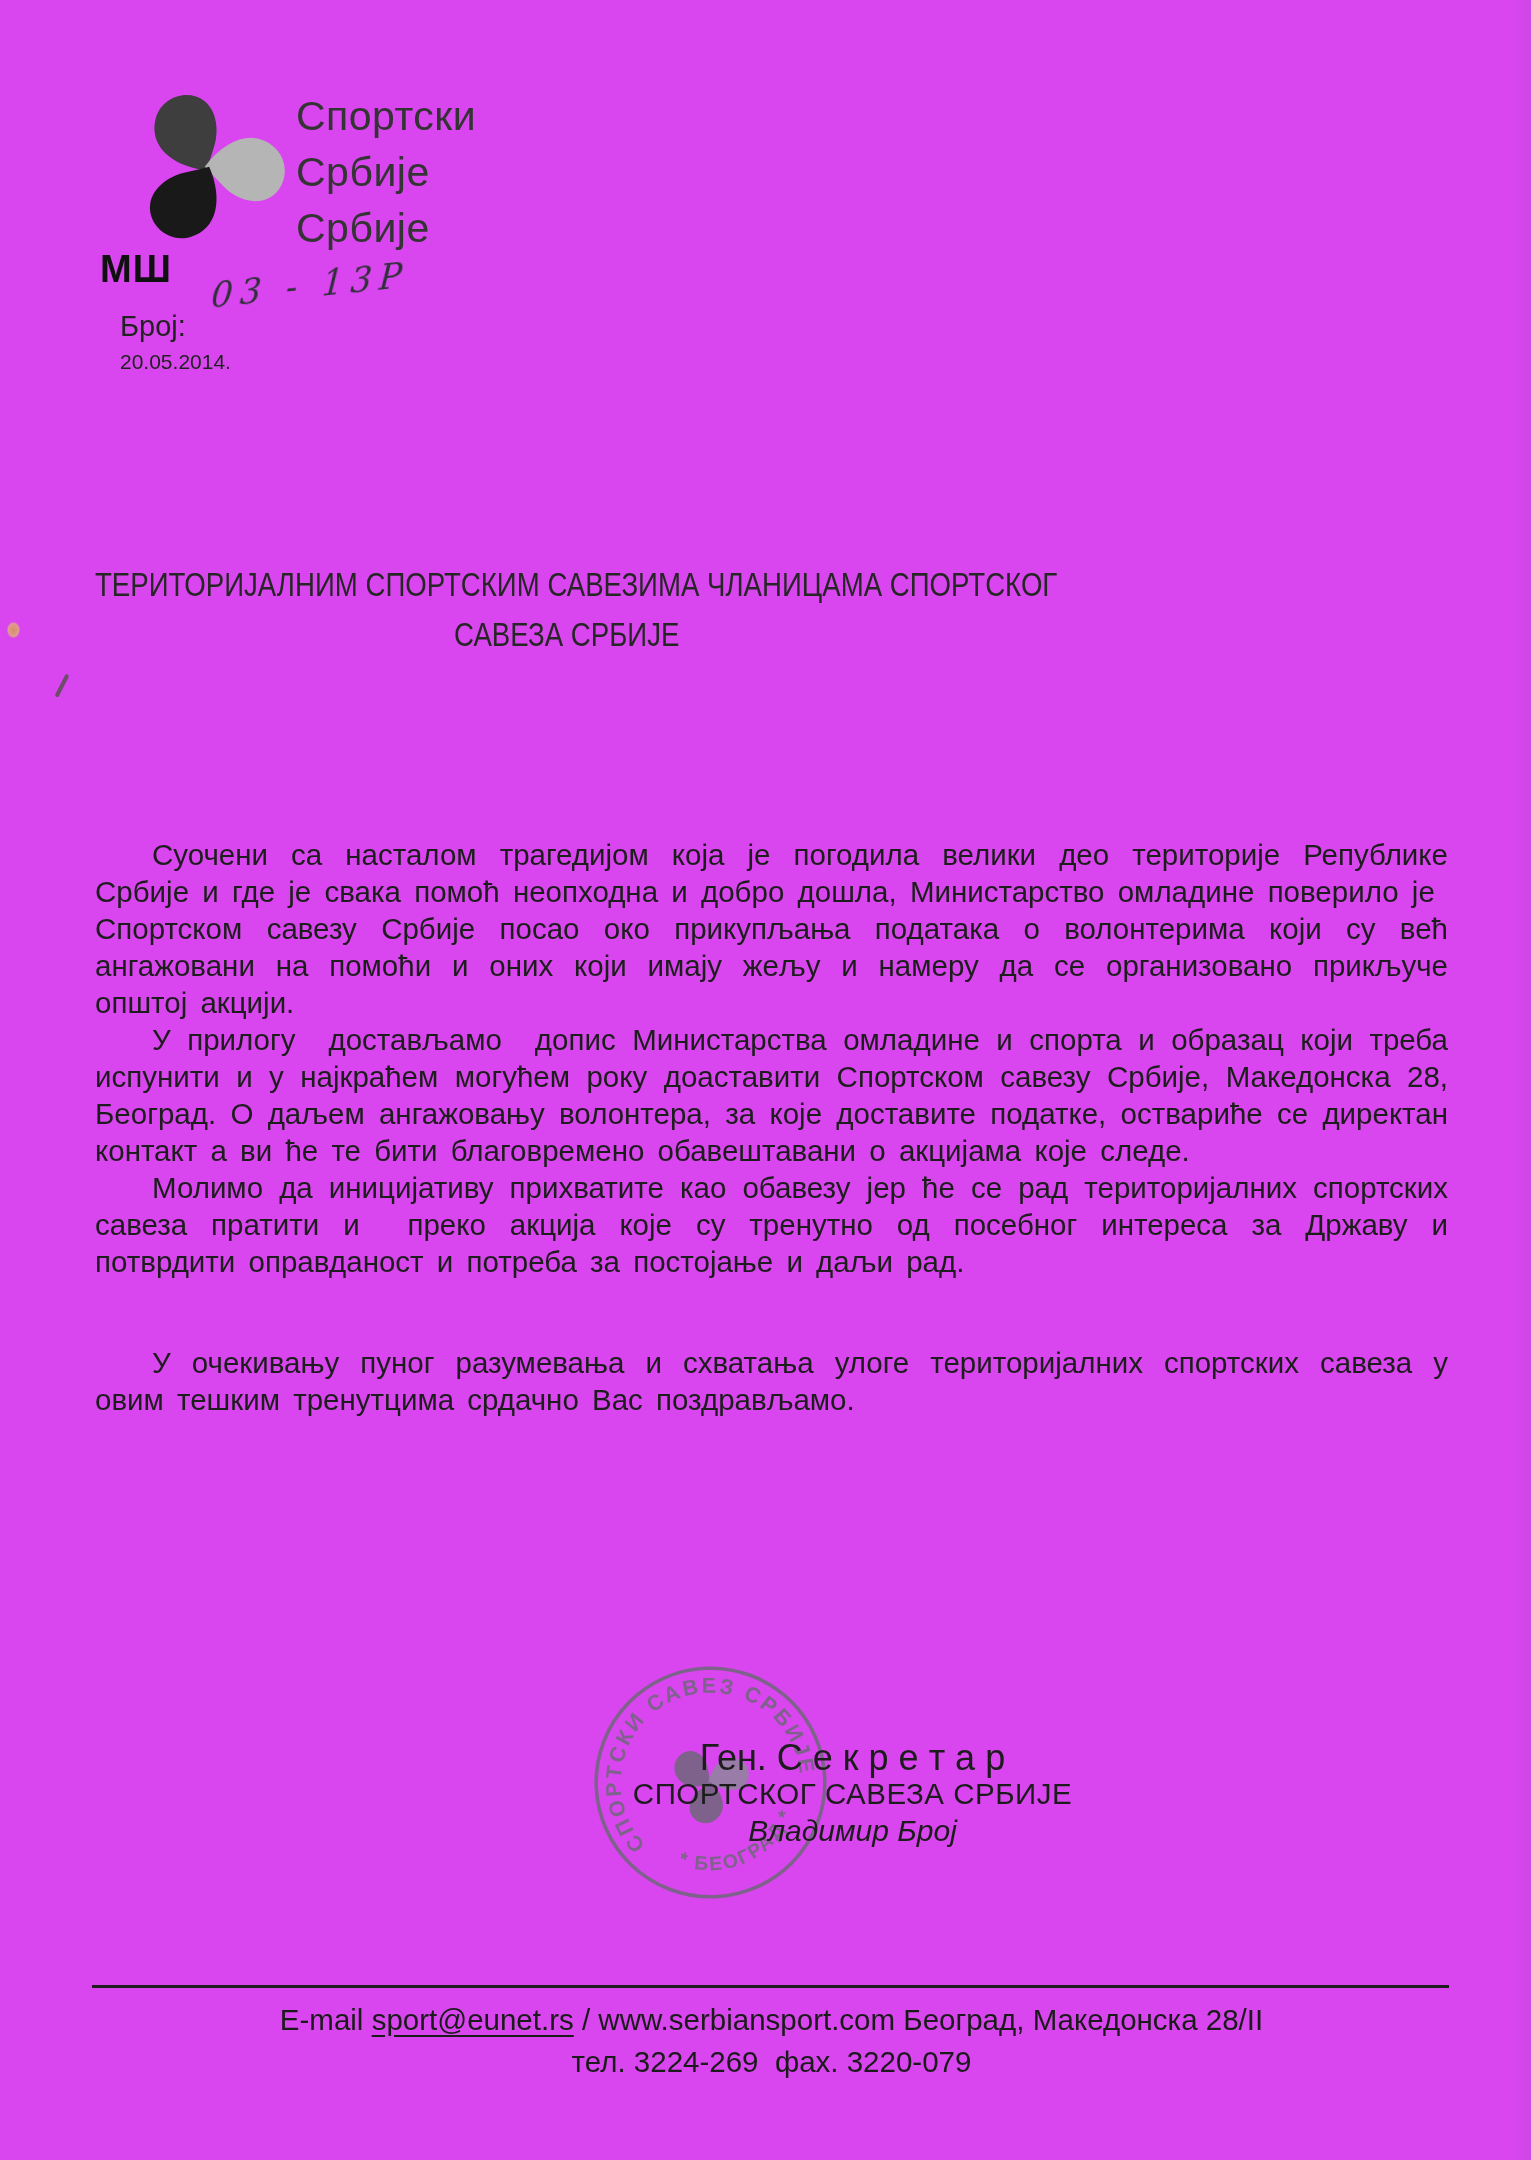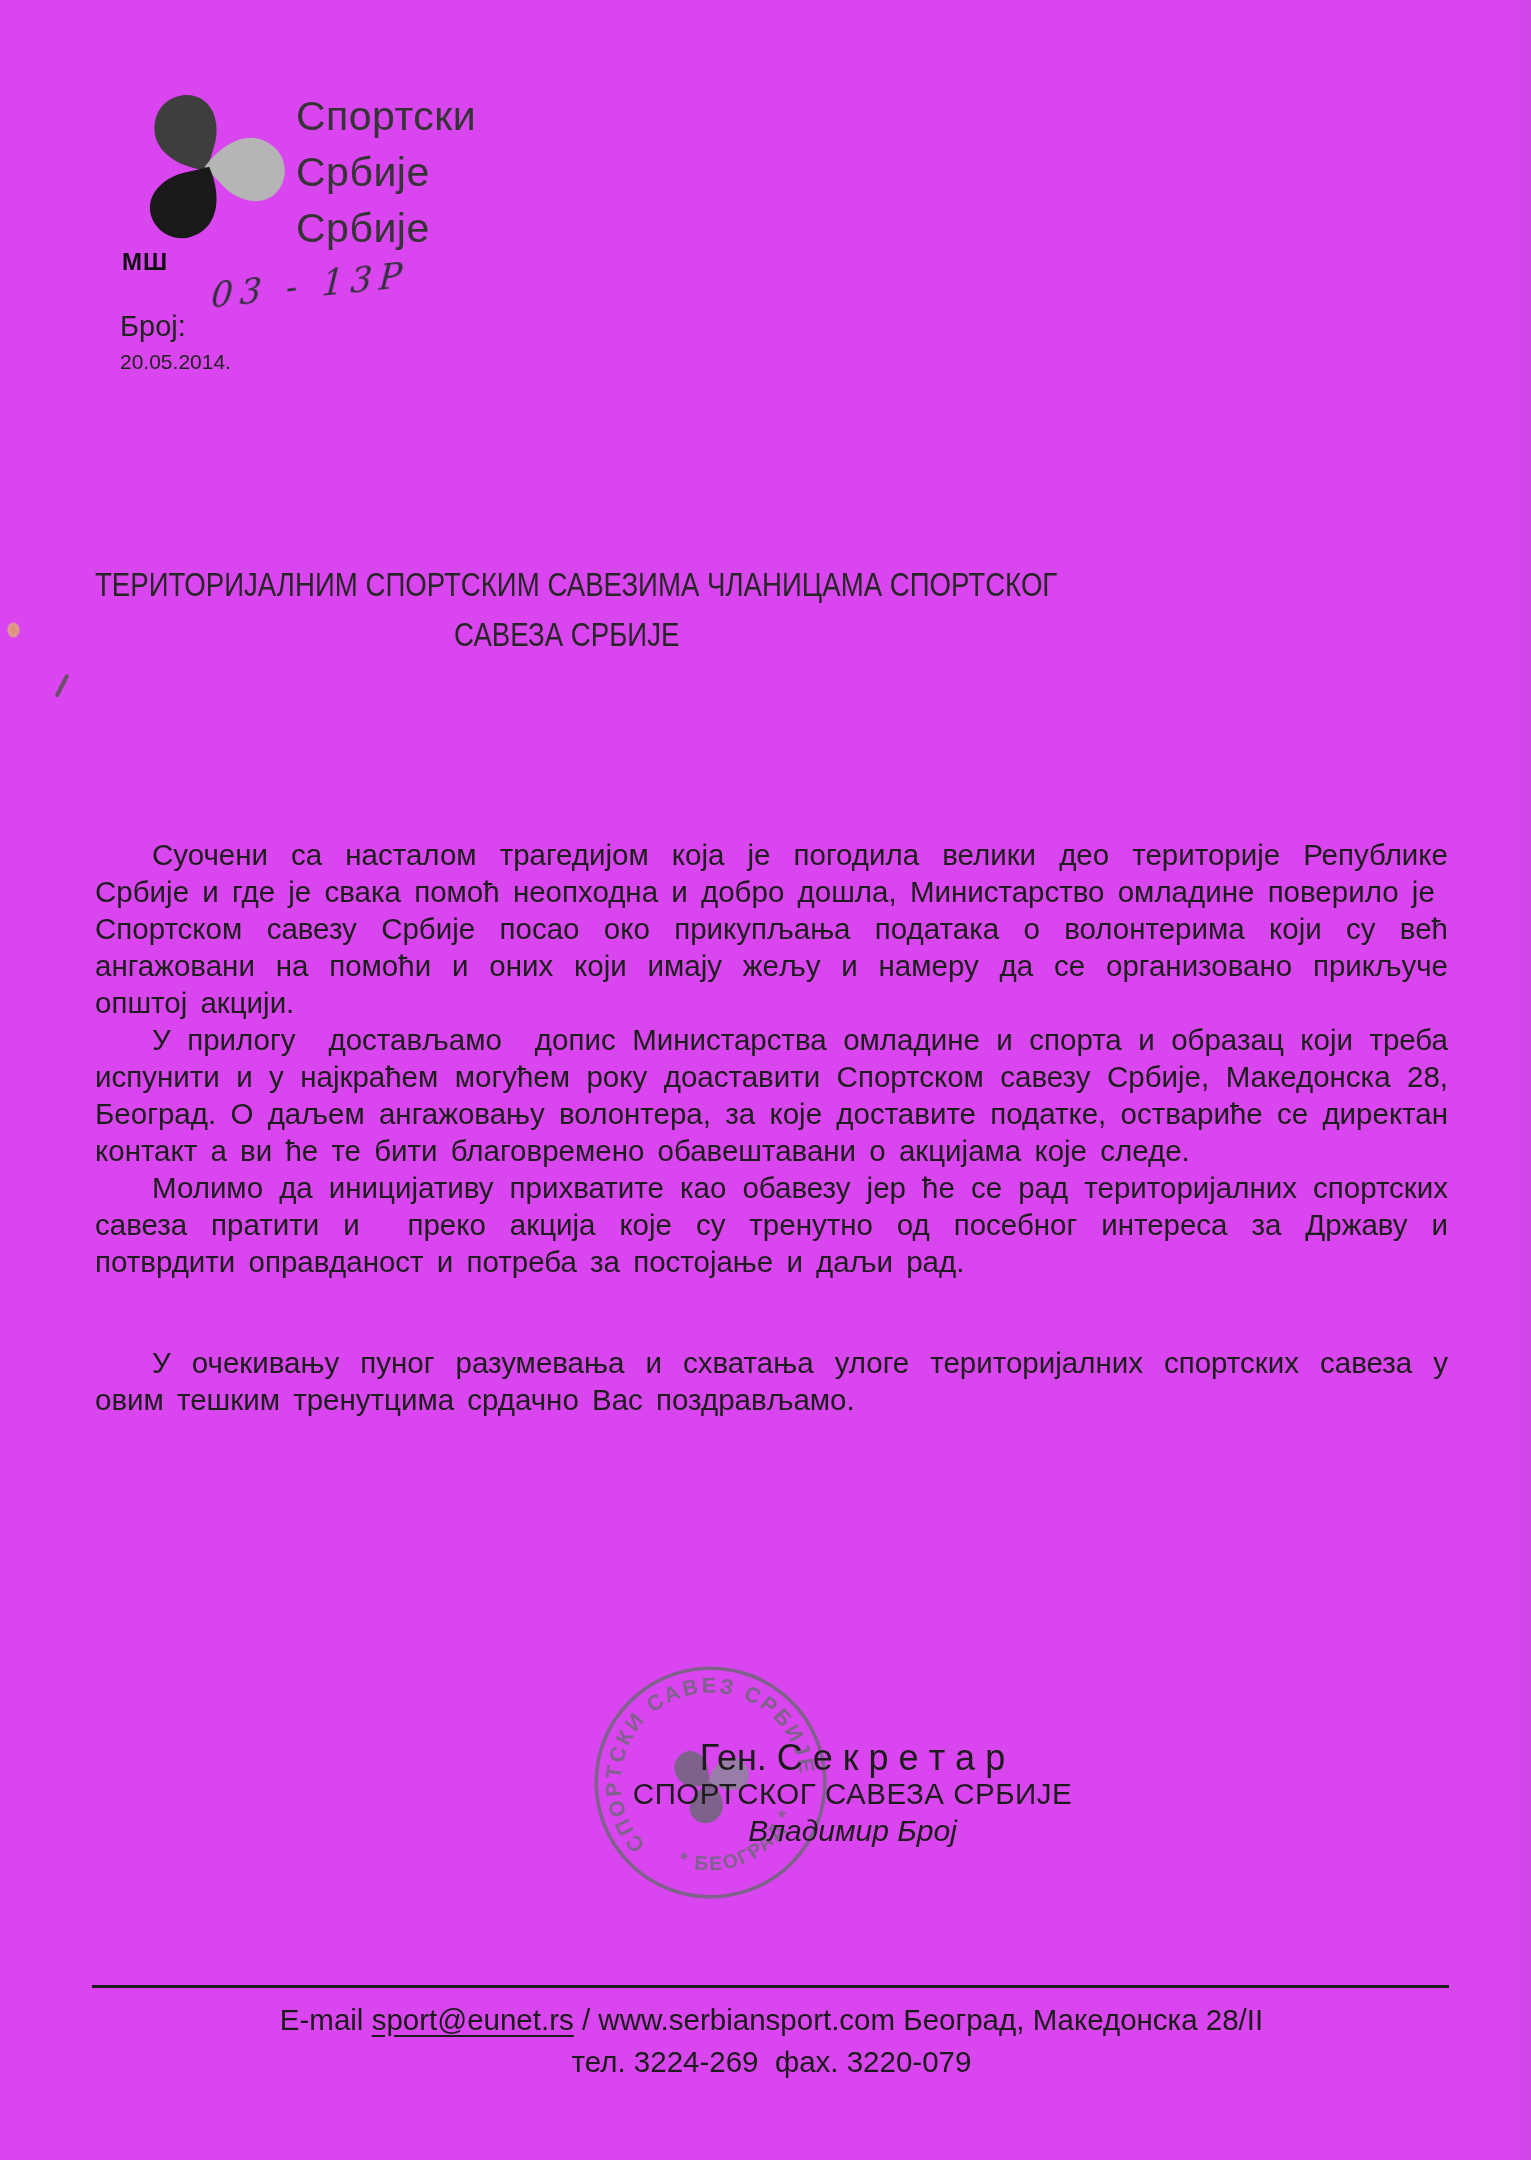--- a/index.html
+++ b/index.html
@@ -13,22 +13,22 @@
     color: #1f1f1f;
     overflow: hidden;
   }
   
   .logo-svg { position: absolute; left: 120px; top: 82px; width: 174px; height: 172px; filter: blur(.3px); }
   .org-name {
     position: absolute; left: 296px; top: 88px;
     font-size: 41px; line-height: 56px; color: #343434; letter-spacing: .5px;
   }
   .initials {
-    position: absolute; left: 122px; top: 248px;
-    font-weight: bold; font-size: 24px; color: #101010; letter-spacing: 1px;
+    position: absolute; left: 100px; top: 248px;
+    font-weight: bold; font-size: 38px; color: #101010; letter-spacing: 1px;
   }
   
   .num-label { position: absolute; left: 120px; top: 310px; font-size: 29px; color: #222; }
   .handwritten {
     position: absolute; left: 210px; top: 276px;
     font-family: "DejaVu Serif", serif; font-style: italic;
     font-size: 34px; letter-spacing: 7px; color: #30303a;
     transform: rotate(-6deg) skewX(-10deg); transform-origin: left bottom;
     filter: blur(.3px);
   }

